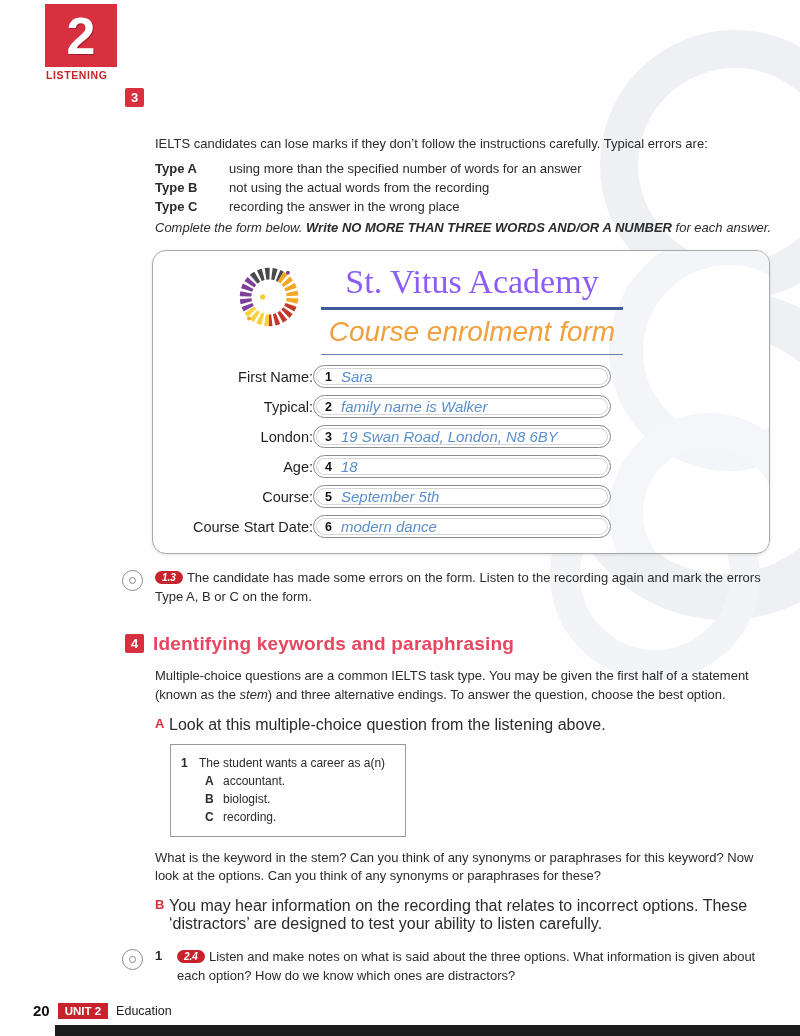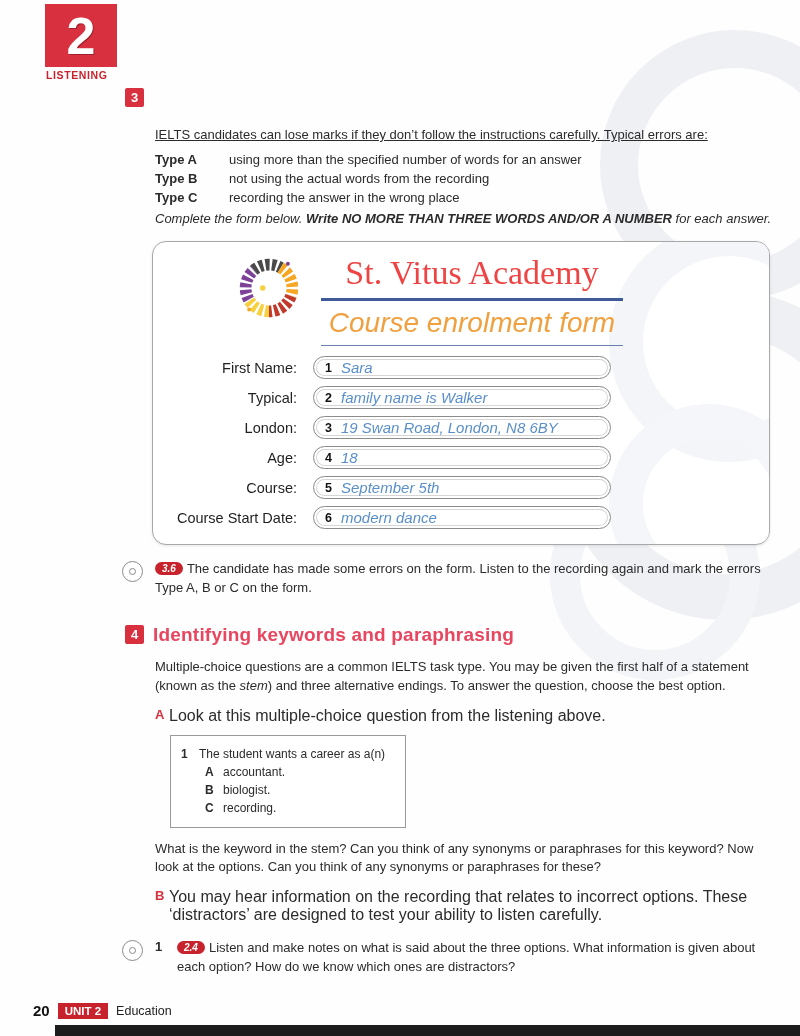--- a/index.html
+++ b/index.html
@@ -21,45 +21,45 @@
                 font-weight:bold; letter-spacing:0.6px; z-index:2; }
 
   .content { position:absolute; left:0; top:88px; width:800px; padding-left:155px; padding-right:25px; z-index:1; }
 
   .sec-head { margin-left:-30px; display:flex; align-items:center; gap:9px; }
   .sec-num { width:19px; height:19px; background:#d8303f; color:#fff; font-weight:bold; font-size:13px;
              display:flex; align-items:center; justify-content:center; border-radius:2px; flex:0 0 19px; }
   .sec-title { color:#e8455f; font-size:19px; font-weight:bold; letter-spacing:0.2px; }
 
   p, .etype { font-size:13px; line-height:1.45; color:#2b2b2b; }
-  .intro { margin-top:19px;text-decoration:underline; }
+  .intro { margin-top:28px; }
   .etypes { margin-top:6px; }
   .etype { display:flex; }
   .etype-label { font-weight:bold; width:74px; flex:0 0 74px; }
   .look-text { margin-top:7px; }
   .q-head { margin-top:17px; font-weight:bold; font-style:italic; font-size:13.5px; }
   .q-instr { margin-top:3px; font-style:italic; }
   .q-instr b { font-weight:bold; }
 
   
   .form-card { position:relative; margin:12px 0 0 -3px; width:618px; height:304px; background:#fff;
                border:1.4px solid #a8a8a8; border-radius:14px; box-shadow:0 1px 3px rgba(0,0,0,0.10);
                overflow:hidden; }
   .card-ring { position:absolute; border-radius:50%; border:34px solid #f3f5f8; z-index:0; }
   .cring1 { width:240px; height:240px; right:-80px; top:-20px; }
   .cring2 { width:200px; height:200px; right:-40px; bottom:-60px; border-color:#f5f6f9; }
   .logo { position:absolute; left:80px; top:10px; z-index:1; }
   .form-head { position:relative; z-index:1; margin:12px 0 0 168px; width:302px; text-align:center; }
-  .academy-name { font-family:"Liberation Serif","DejaVu Serif",serif; font-size:34px; color:#ef4444; }
+  .academy-name { font-family:"Liberation Serif","DejaVu Serif",serif; font-size:34px; color:#8b5cf6; }
   .rule-thick { height:2.5px; background:#3f5a99; margin-top:6px; }
   .form-subtitle { font-style:italic; font-size:28px; color:#f0a03f; margin-top:6px; }
   .rule-thin { height:1px; background:#6a7fb0; margin-top:6px; }
   .form-rows { position:relative; z-index:1; margin-top:7px; }
   .frow { display:flex; align-items:center; height:30px; }
-  .frow label { width:160px; flex:0 0 160px; text-align:right; padding-right:16px;
+  .frow label { width:160px; flex:0 0 160px; text-align:right; 
                 font-size:14.5px; color:#1f1f1f; }
   .fbox { width:298px; height:23px; border:1.3px solid #8c8c8c; border-radius:12px; background:#fff;
           display:flex; align-items:center; box-shadow:inset 0 0 0 2px #fff, inset 0 0 0 3px #d6d6d6; }
   .fnum { font-weight:bold; font-size:12.5px; color:#111; margin-left:11px; width:16px; flex:0 0 16px; }
   .fans { font-style:italic; font-size:15px; color:#5a8fca; white-space:nowrap; }
 
   
   .activity { position:relative; margin-top:15px; }
   .cd-icon { position:absolute; left:-33px; top:1px; width:21px; height:21px; border:1.6px solid #8a8a8a;
              border-radius:50%; display:flex; align-items:center; justify-content:center; background:#fff; }
@@ -197,21 +197,21 @@
               <span class="fans">modern dance</span>
             </div>
           </div>
         </div>
       </div>
 
       <div class="activity">
         <span class="cd-icon">
             <span class="cd-hole"></span>
           </span>
-        <p><span class="track-badge">3.6</span><span>The candidate has made some errors on the form. Listen to the recording again and mark the errors Type A, B or C on the form.</span></p>
+        <p><span class="track-badge">1.3</span><span>The candidate has made some errors on the form. Listen to the recording again and mark the errors Type A, B or C on the form.</span></p>
       </div>
     </section>
 
     <section class="sec4">
       <div class="sec-head">
         <span class="sec-num">4</span>
         <span class="sec-title">Identifying keywords and paraphrasing</span>
       </div>
 
       <p class="para"><span>Multiple-choice questions are a common IELTS task type. You may be given the first half of a statement (known as the </span><i>stem</i><span>) and three alternative endings. To answer the question, choose the best option.</span></p>

